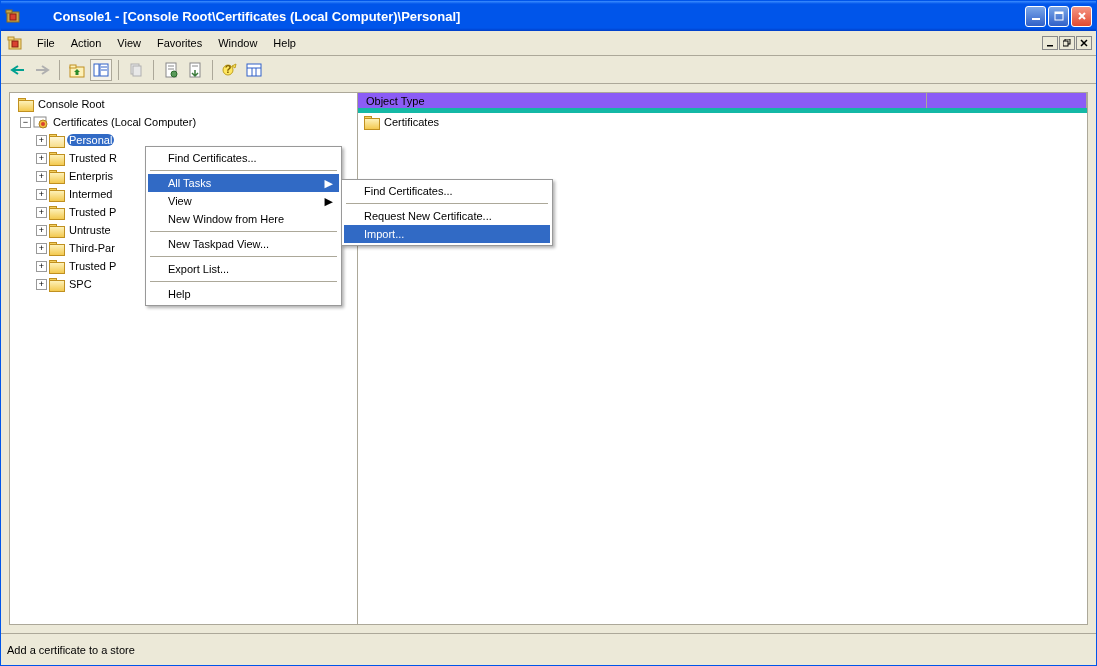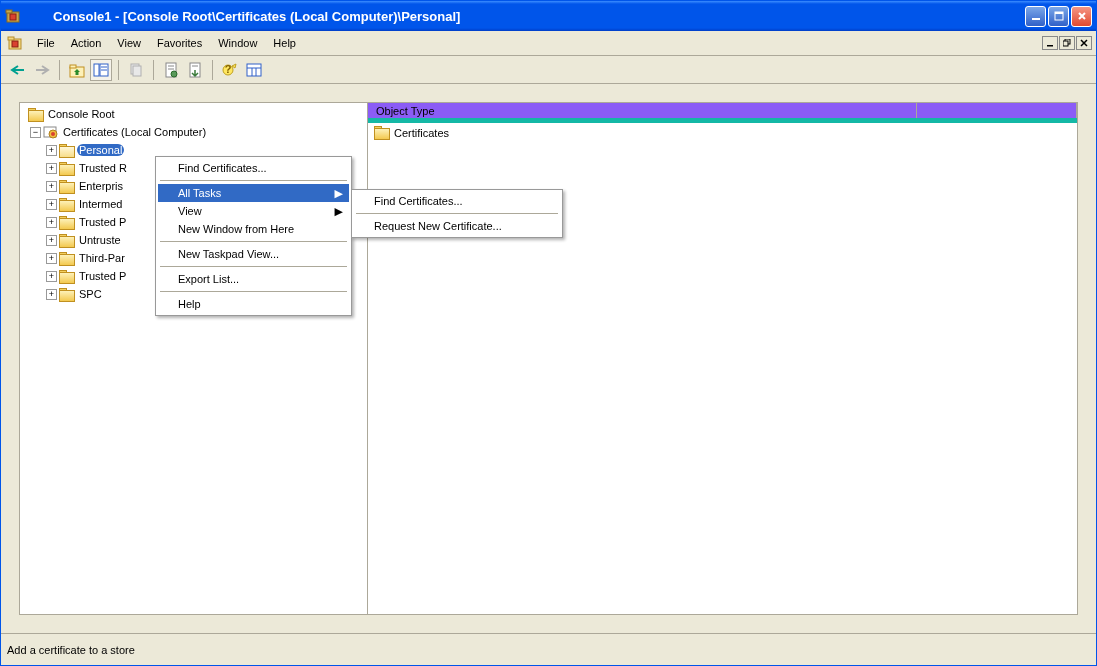--- a/index.html
+++ b/index.html
@@ -18,27 +18,27 @@
 .menubar-icon { width: 20px; height: 20px; margin: 2px 4px; display:flex;align-items:center;justify-content:center; }
 .menubar { display: flex; flex: 1; }
 .menubar .item { padding: 4px 8px; cursor: default; }
 .mdi-btns { display: flex; gap: 1px; padding-right: 4px; }
 .mdi-btn { width: 16px; height: 14px; border: 1px solid #888; background: #ece9d8; display: flex; align-items: center; justify-content: center; font-size: 9px; cursor: default; }
 
 .toolbar { height: 28px; background: #ece9d8; border-bottom: 1px solid #aca899; display: flex; align-items: center; padding: 0 6px; gap: 2px; }
 .tbtn { width: 22px; height: 22px; display: flex; align-items: center; justify-content: center; cursor: default; }
 .tsep { width: 1px; height: 20px; background: #aca899; margin: 0 4px; }
 
-.content { flex: 1; display: flex; background: #fff; margin: 18px; border: 1px solid #aca899; position: relative; }
+.content { flex: 1; display: flex; background: #fff; margin: 8px; border: 1px solid #aca899; position: relative; }
 .treepane { width: 348px; border-right: 1px solid #aca899; background: #fff; overflow: hidden; padding: 2px 0; }
 .listpane { flex: 1; background: #fff; display: flex; flex-direction: column; }
 .listheader { height: 20px; background: #8b5cf6; border-bottom: 5px solid #14b8a6; display: flex; justify-content: space-between; }
 .listheader .col { padding: 2px 8px; border-right: 1px solid #aca899; flex:1; }
 .listbody { flex: 1; padding: 2px 4px; }
-.listitem { display: flex; align-items: center; gap: 4px; padding: 1px 2px; }
+.listitem { display: flex; align-items: flex-start; gap: 4px; padding: 1px 2px; }
 
 .tree { padding-left: 4px; }
 .tree-row { display: flex; align-items: center; height: 18px; gap: 2px; white-space: nowrap; }
 .tree-row.selected .label { background: #316ac5; color: white; border-radius: 6px; }
 .tree-row .label { padding: 0 2px; }
 .expander { width: 11px; height: 11px; border: 1px solid #999; background: #fff; display: flex; align-items: center; justify-content: center; font-size: 9px; line-height: 1; color: #000; cursor: default; }
 .spacer { display:inline-block; }
 
 .folder-icon { width: 16px; height: 13px; position: relative; }
 .folder-icon::before { content: ''; position: absolute; top: 0; left: 0; width: 6px; height: 3px; background: #f3d060; border: 1px solid #c09020; border-bottom: none; }
@@ -295,20 +295,21 @@
       <div class="msep"></div>
       <div class="mitem">Export List...</div>
       <div class="msep"></div>
       <div class="mitem">Help</div>
     </div>
 
     <div class="ctxmenu" style="left:331px; top:86px; width:212px;">
       <div class="mitem">Find Certificates...</div>
       <div class="msep"></div>
       <div class="mitem">Request New Certificate...</div>
+      <div class="mitem hl">Import...</div>
     </div>
 
   </div>
 
   <div class="statusbar">
     <span>Add a certificate to a store</span>
   </div>
 
 </div>
 

